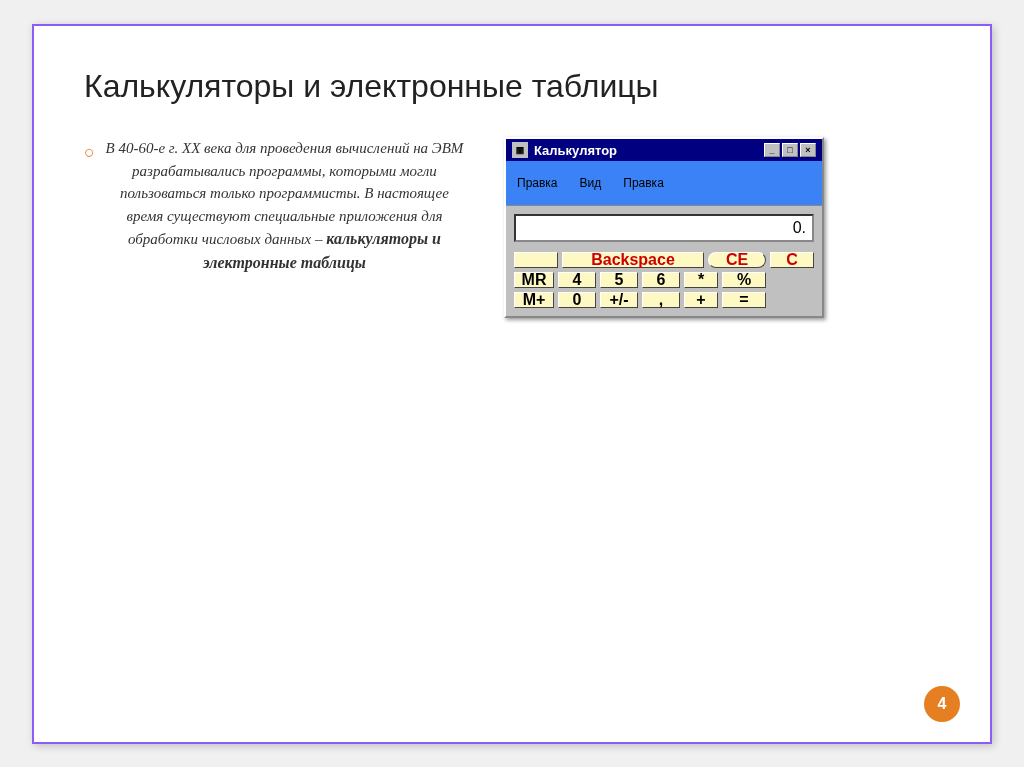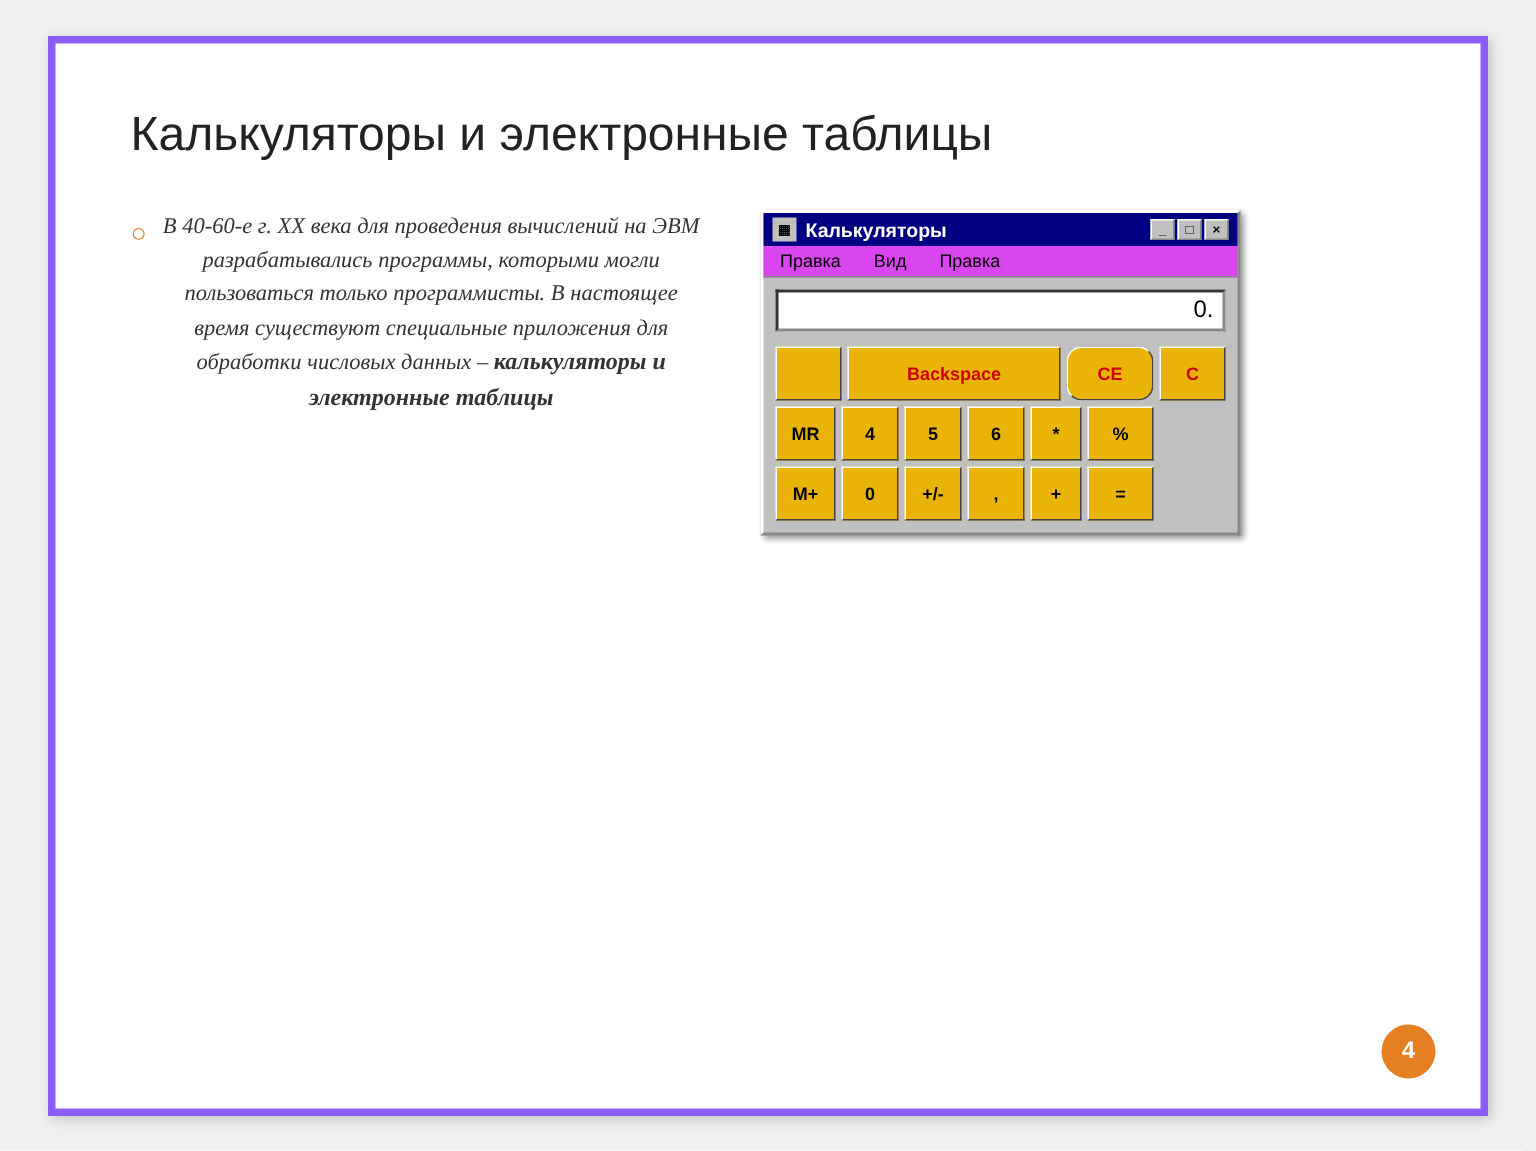--- a/index.html
+++ b/index.html
@@ -8,21 +8,21 @@
       font-family: 'Times New Roman', Times, serif;
       display: flex;
       justify-content: center;
       align-items: center;
       min-height: 100vh;
     }
     .slide {
       width: 960px;
       min-height: 720px;
       background: #fff;
-      border: 5px solid #8b5cf6;
+      border: 2px solid #8b5cf6;
       box-shadow: 2px 2px 8px rgba(0,0,0,0.2);
       padding: 40px 50px 40px 50px;
       position: relative;
       display: flex;
       flex-direction: column;
     }
     .slide-title {
       font-size: 32px;
       font-weight: normal;
       color: #222;
@@ -118,22 +118,22 @@
       border-left-color: #fff;
       display: flex;
       align-items: center;
       justify-content: center;
       font-size: 9px;
       color: #000;
       font-family: Arial, sans-serif;
       cursor: pointer;
     }
     .calc-menubar {
-      background: #d946ef;
-      padding: 2px 8px;
+      background: #3b82f6;
+      padding: 14px 8px;
       display: flex;
       gap: 16px;
       font-family: Arial, sans-serif;
       font-size: 12px;
       color: #000;
       border-bottom: 1px solid #888;
     }
     .calc-menu-item {
       cursor: pointer;
       padding: 1px 3px;
@@ -152,35 +152,35 @@
       padding: 6px 8px 8px 8px;
       display: flex;
       flex-direction: column;
       gap: 4px;
     }
     .calc-row {
       display: flex;
       gap: 4px;
     }
     .calc-btn {
-      background: #eab308;
+      background: #fef9c3;
       border: 1px solid #888;
       border-top-color: #fff;
       border-left-color: #fff;
       border-bottom-color: #444;
       border-right-color: #444;
       font-family: Arial, sans-serif;
-      font-size: 12px;
+      font-size: 16px;
       font-weight: bold;
       color: #000;
       cursor: pointer;
       display: flex;
       align-items: center;
       justify-content: center;
-      height: 36px;
+      height: 16px;
       min-width: 40px;
       padding: 0 4px;
     }
     .calc-btn.red {
       color: #cc0000;
     }
     .calc-btn.col-mem {
       min-width: 40px;
       width: 40px;
     }
@@ -230,21 +230,21 @@
         </div>
       </div>
     </div>
 
     <div class="calc-area">
       <div class="calc-window">
 
         <div class="calc-titlebar">
           <div class="calc-title-left">
             <div class="calc-title-icon">▦</div>
-            <span>Калькуляторы</span>
+            <span>Калькулятор</span>
           </div>
           <div class="calc-title-buttons">
             <div class="calc-title-btn">_</div>
             <div class="calc-title-btn">□</div>
             <div class="calc-title-btn">×</div>
           </div>
         </div>
 
         <div class="calc-menubar">
           <span class="calc-menu-item">Правка</span>

